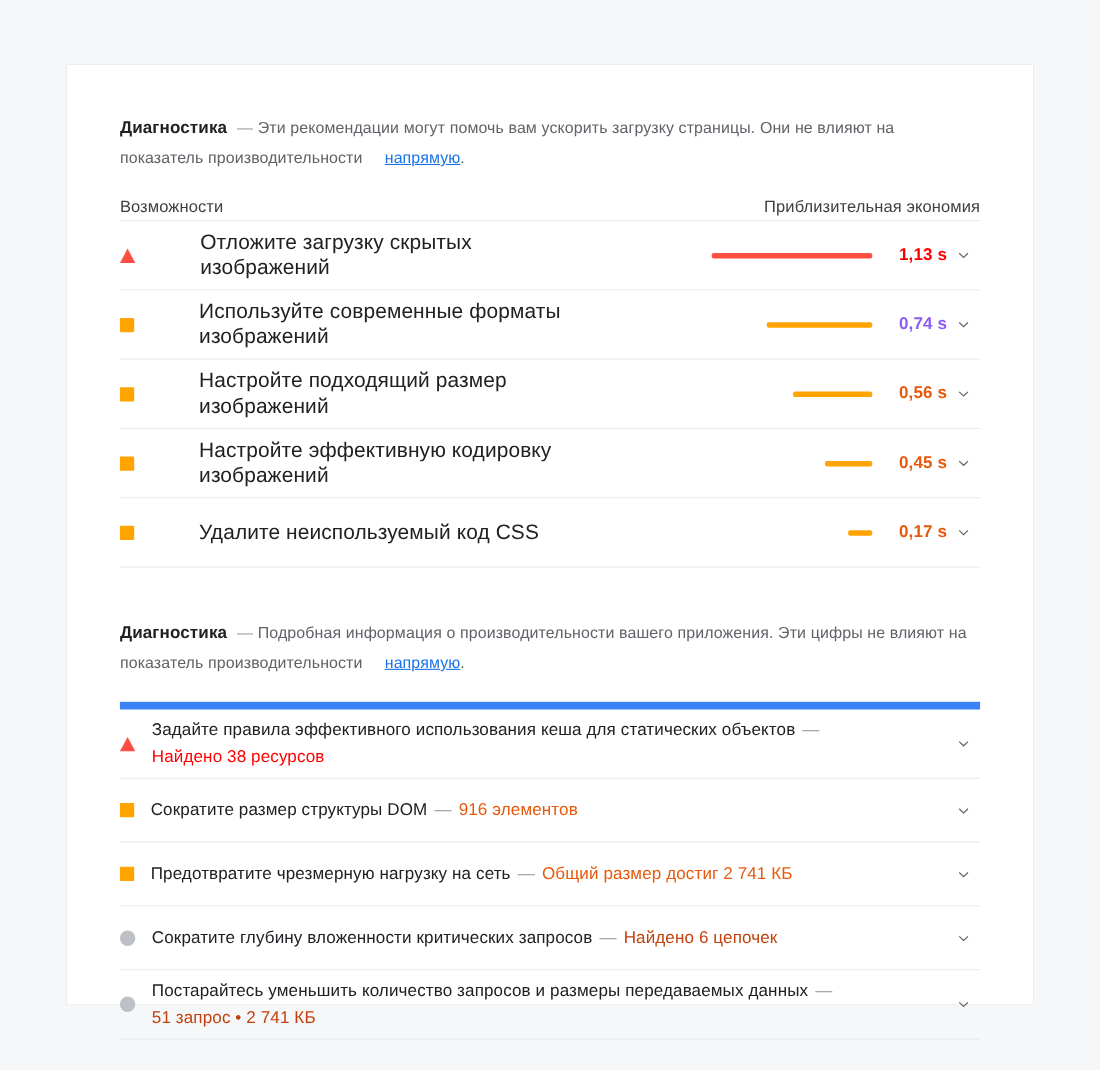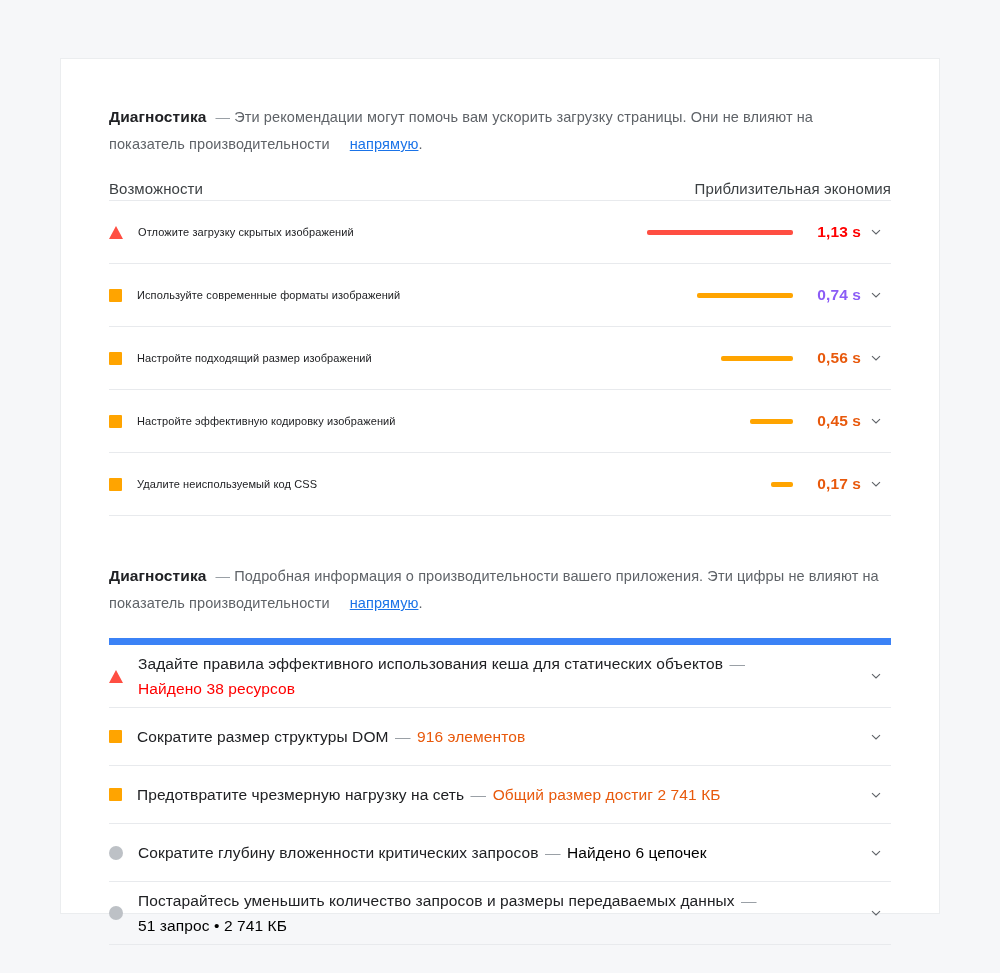--- a/index.html
+++ b/index.html
@@ -98,25 +98,26 @@
     border-bottom: 13px solid #ff4e42;
     background: none;
   }
   .icon-circle {
     background: #bdc1c6;
     border-radius: 50%;
     width: 14px;
     height: 14px;
   }
   .opp-label {
-    font-size: 11px;
+    font-size: 19px;
     color: #202124;
     line-height: 23px;
     letter-spacing: 0.1px;
     max-width: 340px;
+    margin-left: 44px;
   }
 
   .opp-right {
     display: flex;
     align-items: center;
     flex: 0 0 auto;
     font-weight: bold;
   }
   .bar-track {
     width: 150px;
@@ -178,21 +179,21 @@
   }
   .diag-sub {
     white-space: nowrap;
   }
   .sub-sep {
     color: #9aa0a6;
     margin: 0 2px;
   }
   .sub-red { color: #ff0000; }
   .sub-orange { color: #e8590c; }
-  .sub-gray { color: #000000; }
+  .sub-gray { color: #c2410c; }
 </style>
 </head>
 <body>
 
 <div class="card">
   <div class="card-inner">
 
     <div class="section-intro">
       <span class="section-title">Диагностика</span><span class="dash-sep">—</span>
       <span>Эти рекомендации могут помочь вам ускорить загрузку страницы. Они не влияют на показатель производительности</span>

